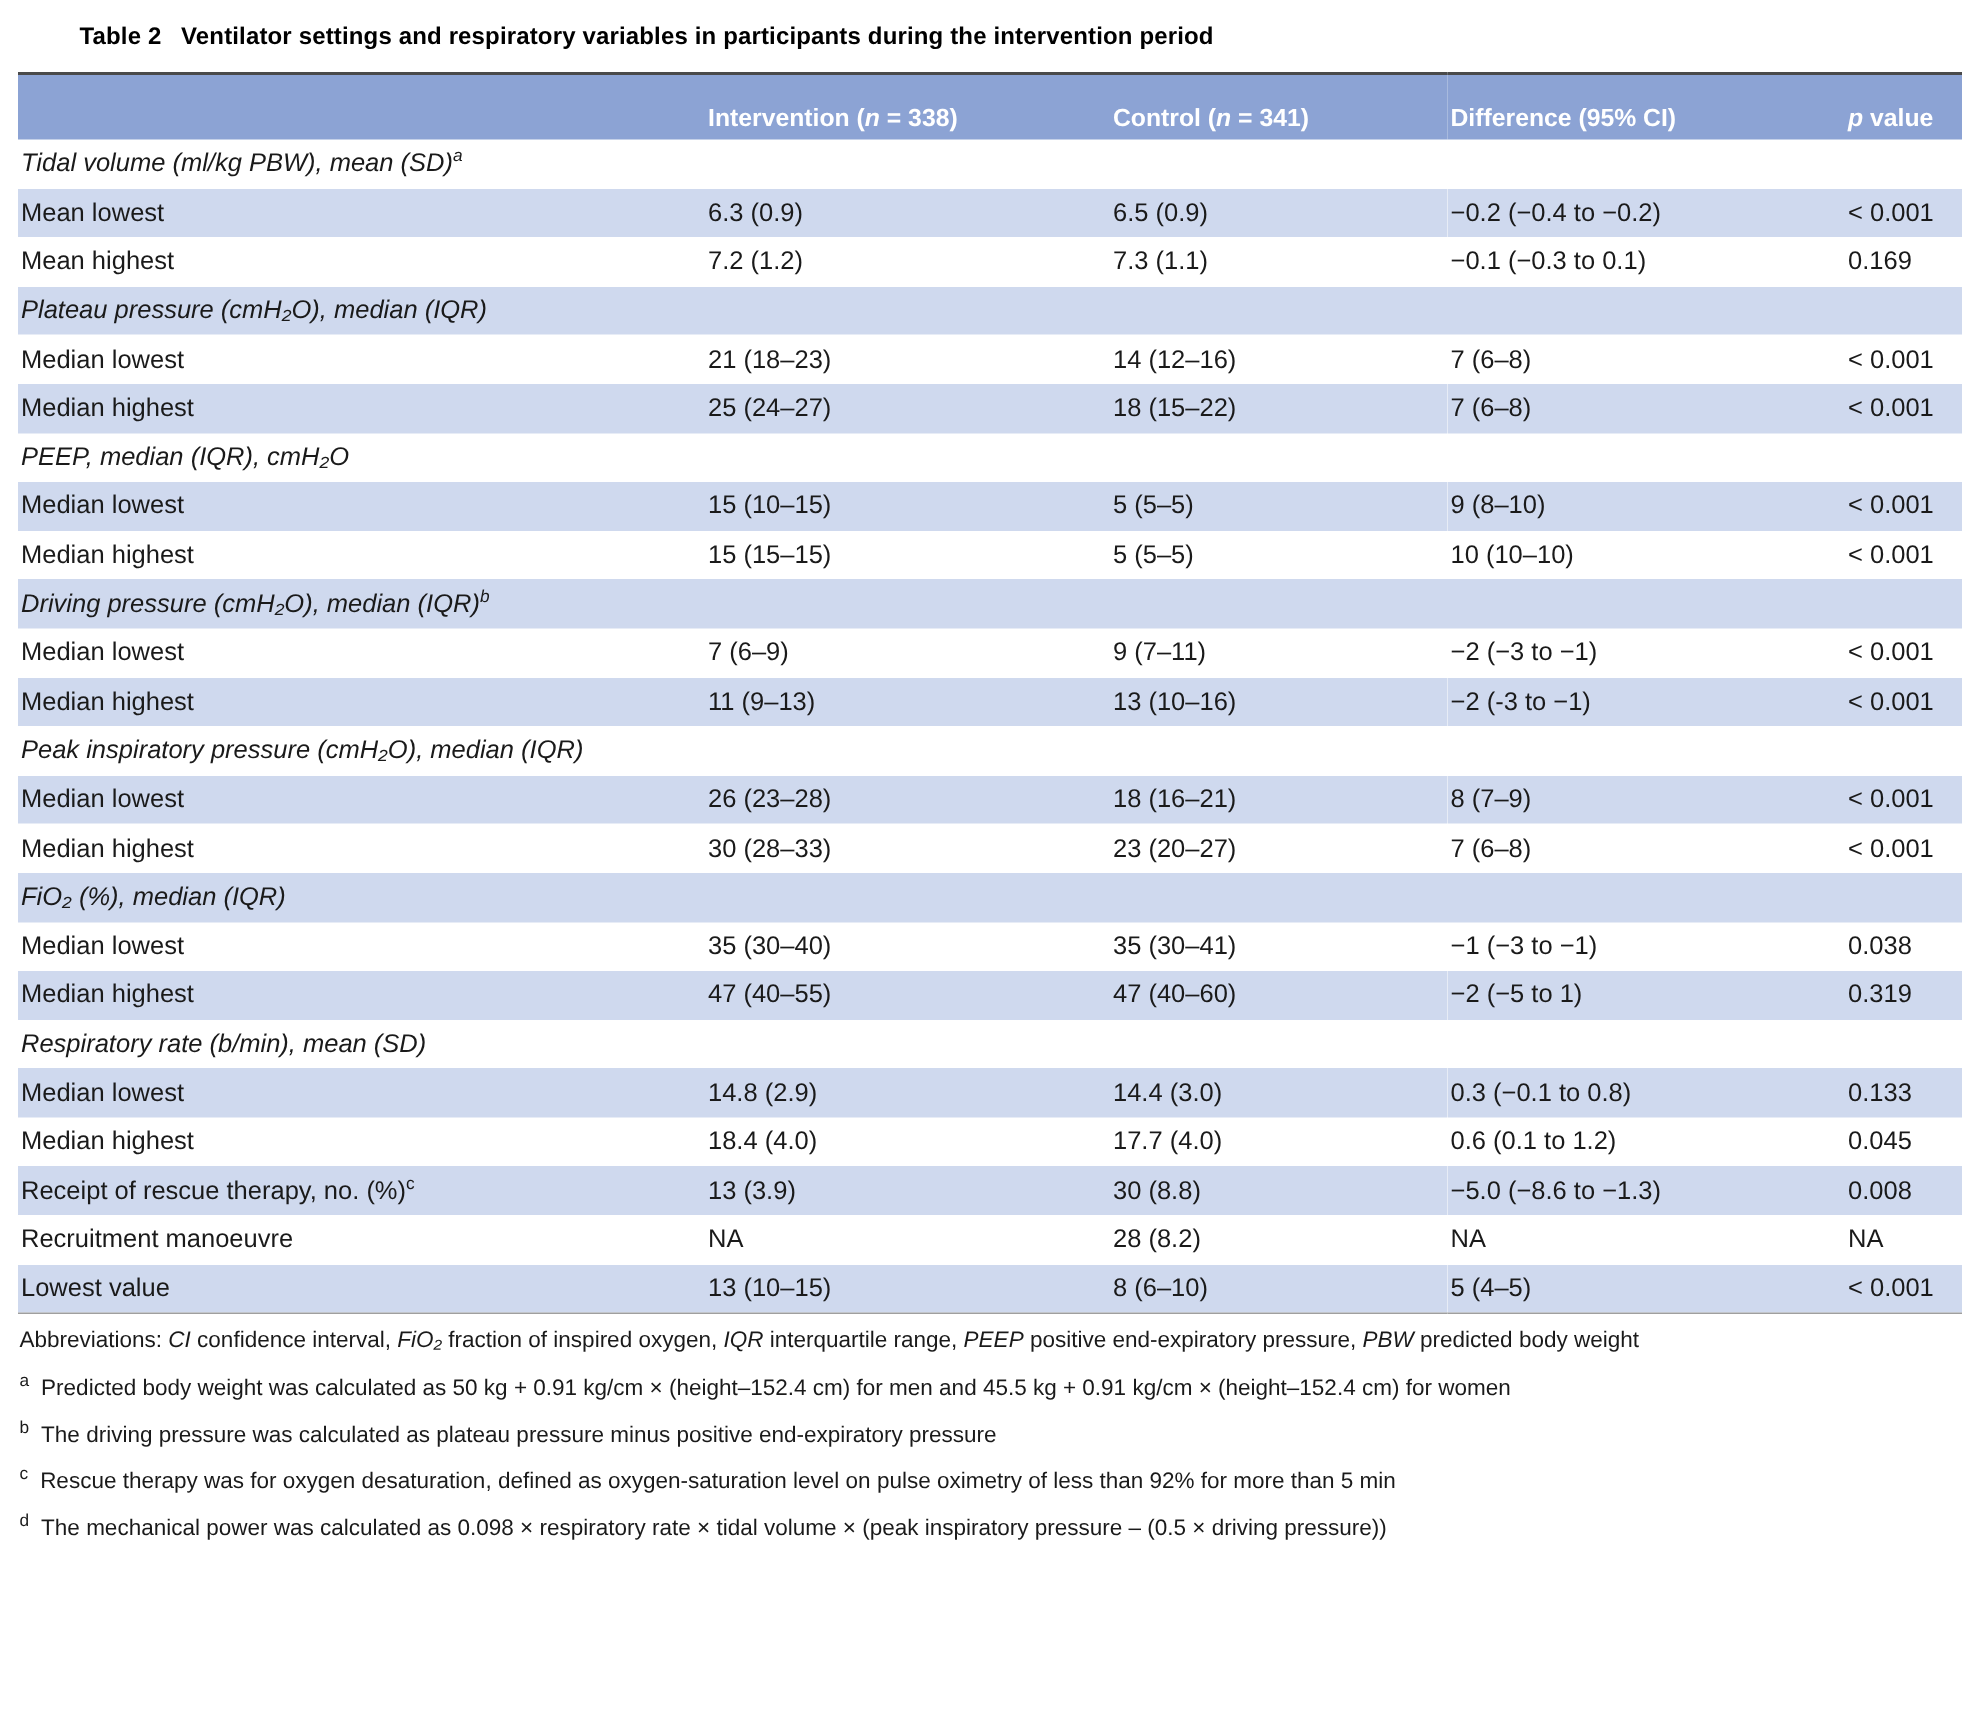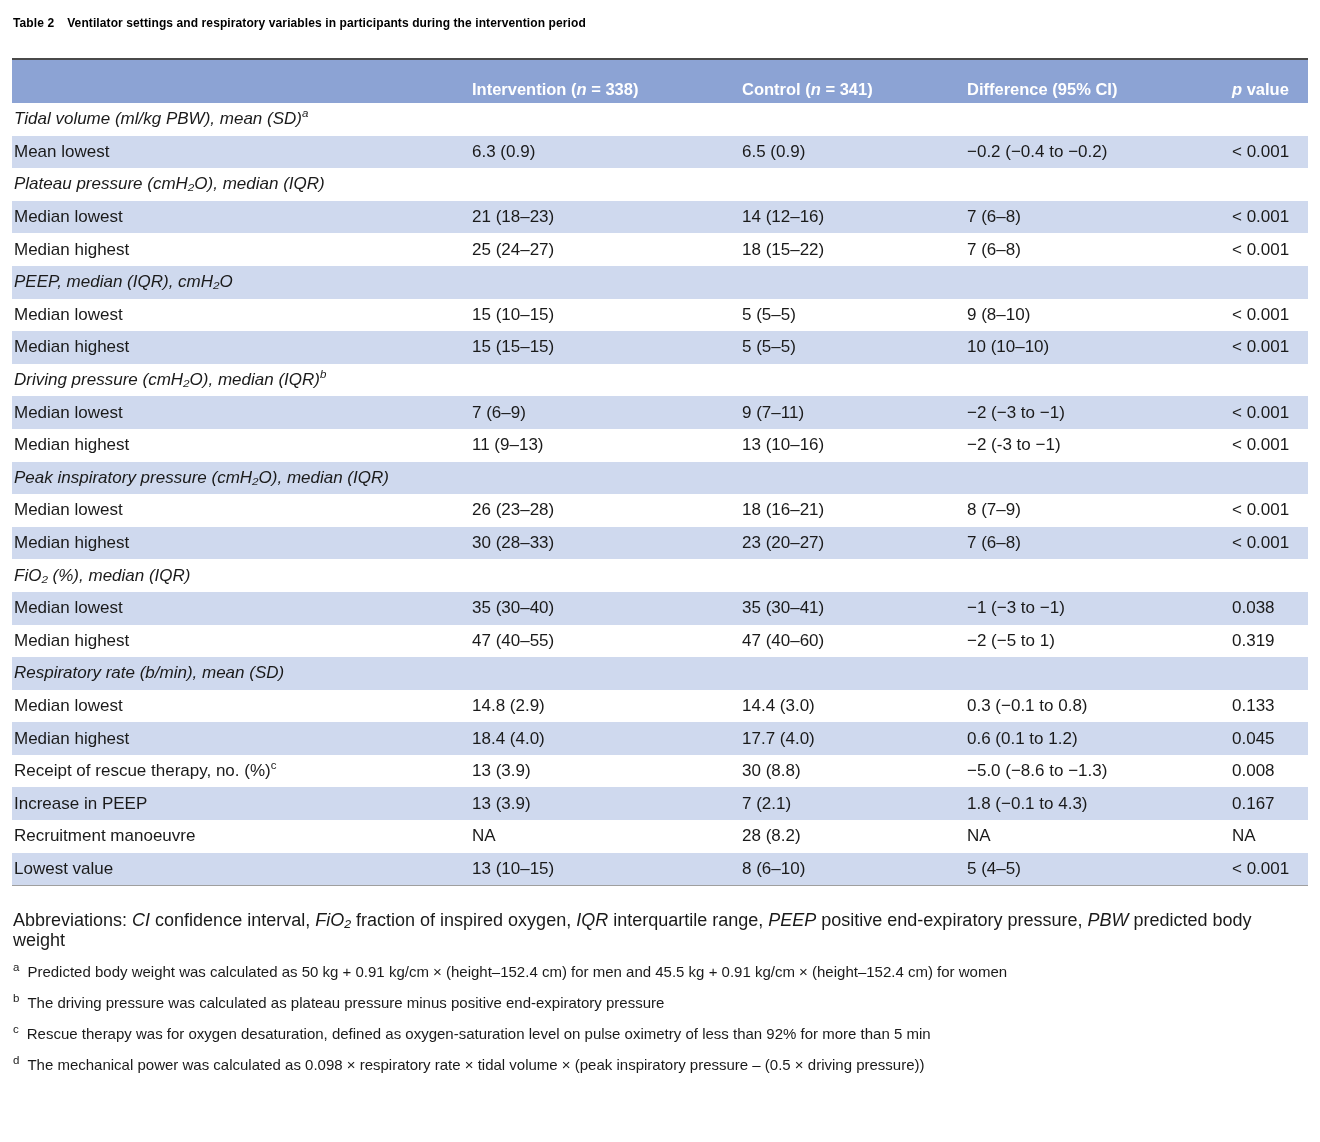--- a/index.html
+++ b/index.html
@@ -14,22 +14,22 @@
   html,body{margin:0;padding:0;}
   body{
     width:1320px;height:1142px;
     background:#ffffff;
     color:var(--body_text);
     font-family:"Liberation Sans","DejaVu Sans",sans-serif;
     overflow:hidden;
   }
   .page{padding:10px 12px 0 12px;}
   .title{
-    font-size:12px;font-weight:700;color:#000;
-    padding:6px 0 28px 1px;letter-spacing:0.1px;
+    font-size:16px;font-weight:700;color:#000;
+    padding:6px 0 14px 1px;letter-spacing:0.1px;margin-left:40px;
   }
   .title .title-label{margin-right:13px;}
   table.main{
     width:1296px;
     border-collapse:collapse;
     table-layout:fixed;
     border-top:2px solid var(--top_rule);
     border-bottom:1px solid var(--footer_rule);
   }
   col.c1{width:458px;}
@@ -56,22 +56,22 @@
   }
   tbody tr:nth-child(even) td{background:var(--row_alt_bg);}
   tr.section td{font-style:italic;margin-top:20px;}
   td sup, .fn sup{
     font-size:11.5px;
     vertical-align:super;
     line-height:0;
   }
   .footer{width:1296px;}
   .abbrev{
-    font-size:18px;
-    margin:24px 0 4px 1px;
+    font-size:15px;
+    margin:8px 0 4px 1px;
     line-height:20px;
   }
   .abbrev .it{font-style:italic;}
   .fn{
     font-size:15px;
     margin:12px 0 12px 1px;
     line-height:19px;
   }
   .fn sup{margin-right:8px;font-size:11.5px;}
   i.hn{font-style:italic;}
@@ -106,20 +106,27 @@
       <tr class="section">
           <td colspan="5"><span>Tidal volume (ml/kg PBW), mean (SD)</span><sup>a</sup></td>
         </tr>
       <tr>
           <td>Mean lowest</td>
           <td>6.3 (0.9)</td>
           <td>6.5 (0.9)</td>
           <td>−0.2 (−0.4 to −0.2)</td>
           <td>&lt; 0.001</td>
         </tr>
+      <tr>
+          <td>Mean highest</td>
+          <td>7.2 (1.2)</td>
+          <td>7.3 (1.1)</td>
+          <td>−0.1 (−0.3 to 0.1)</td>
+          <td>0.169</td>
+        </tr>
       <tr class="section">
           <td colspan="5"><span>Plateau pressure (cmH₂O), median (IQR)</span><sup></sup></td>
         </tr>
       <tr>
           <td>Median lowest</td>
           <td>21 (18–23)</td>
           <td>14 (12–16)</td>
           <td>7 (6–8)</td>
           <td>&lt; 0.001</td>
         </tr>
@@ -214,27 +221,20 @@
           <td>17.7 (4.0)</td>
           <td>0.6 (0.1 to 1.2)</td>
           <td>0.045</td>
         </tr>
       <tr>
           <td><span>Receipt of rescue therapy, no. (%)</span><sup>c</sup></td>
           <td>13 (3.9)</td>
           <td>30 (8.8)</td>
           <td>−5.0 (−8.6 to −1.3)</td>
           <td>0.008</td>
-        </tr>
-      <tr>
-          <td>Increase in PEEP</td>
-          <td>13 (3.9)</td>
-          <td>7 (2.1)</td>
-          <td>1.8 (−0.1 to 4.3)</td>
-          <td>0.167</td>
         </tr>
       <tr>
           <td>Recruitment manoeuvre</td>
           <td>NA</td>
           <td>28 (8.2)</td>
           <td>NA</td>
           <td>NA</td>
         </tr>
       <tr>
           <td>Lowest value</td>

